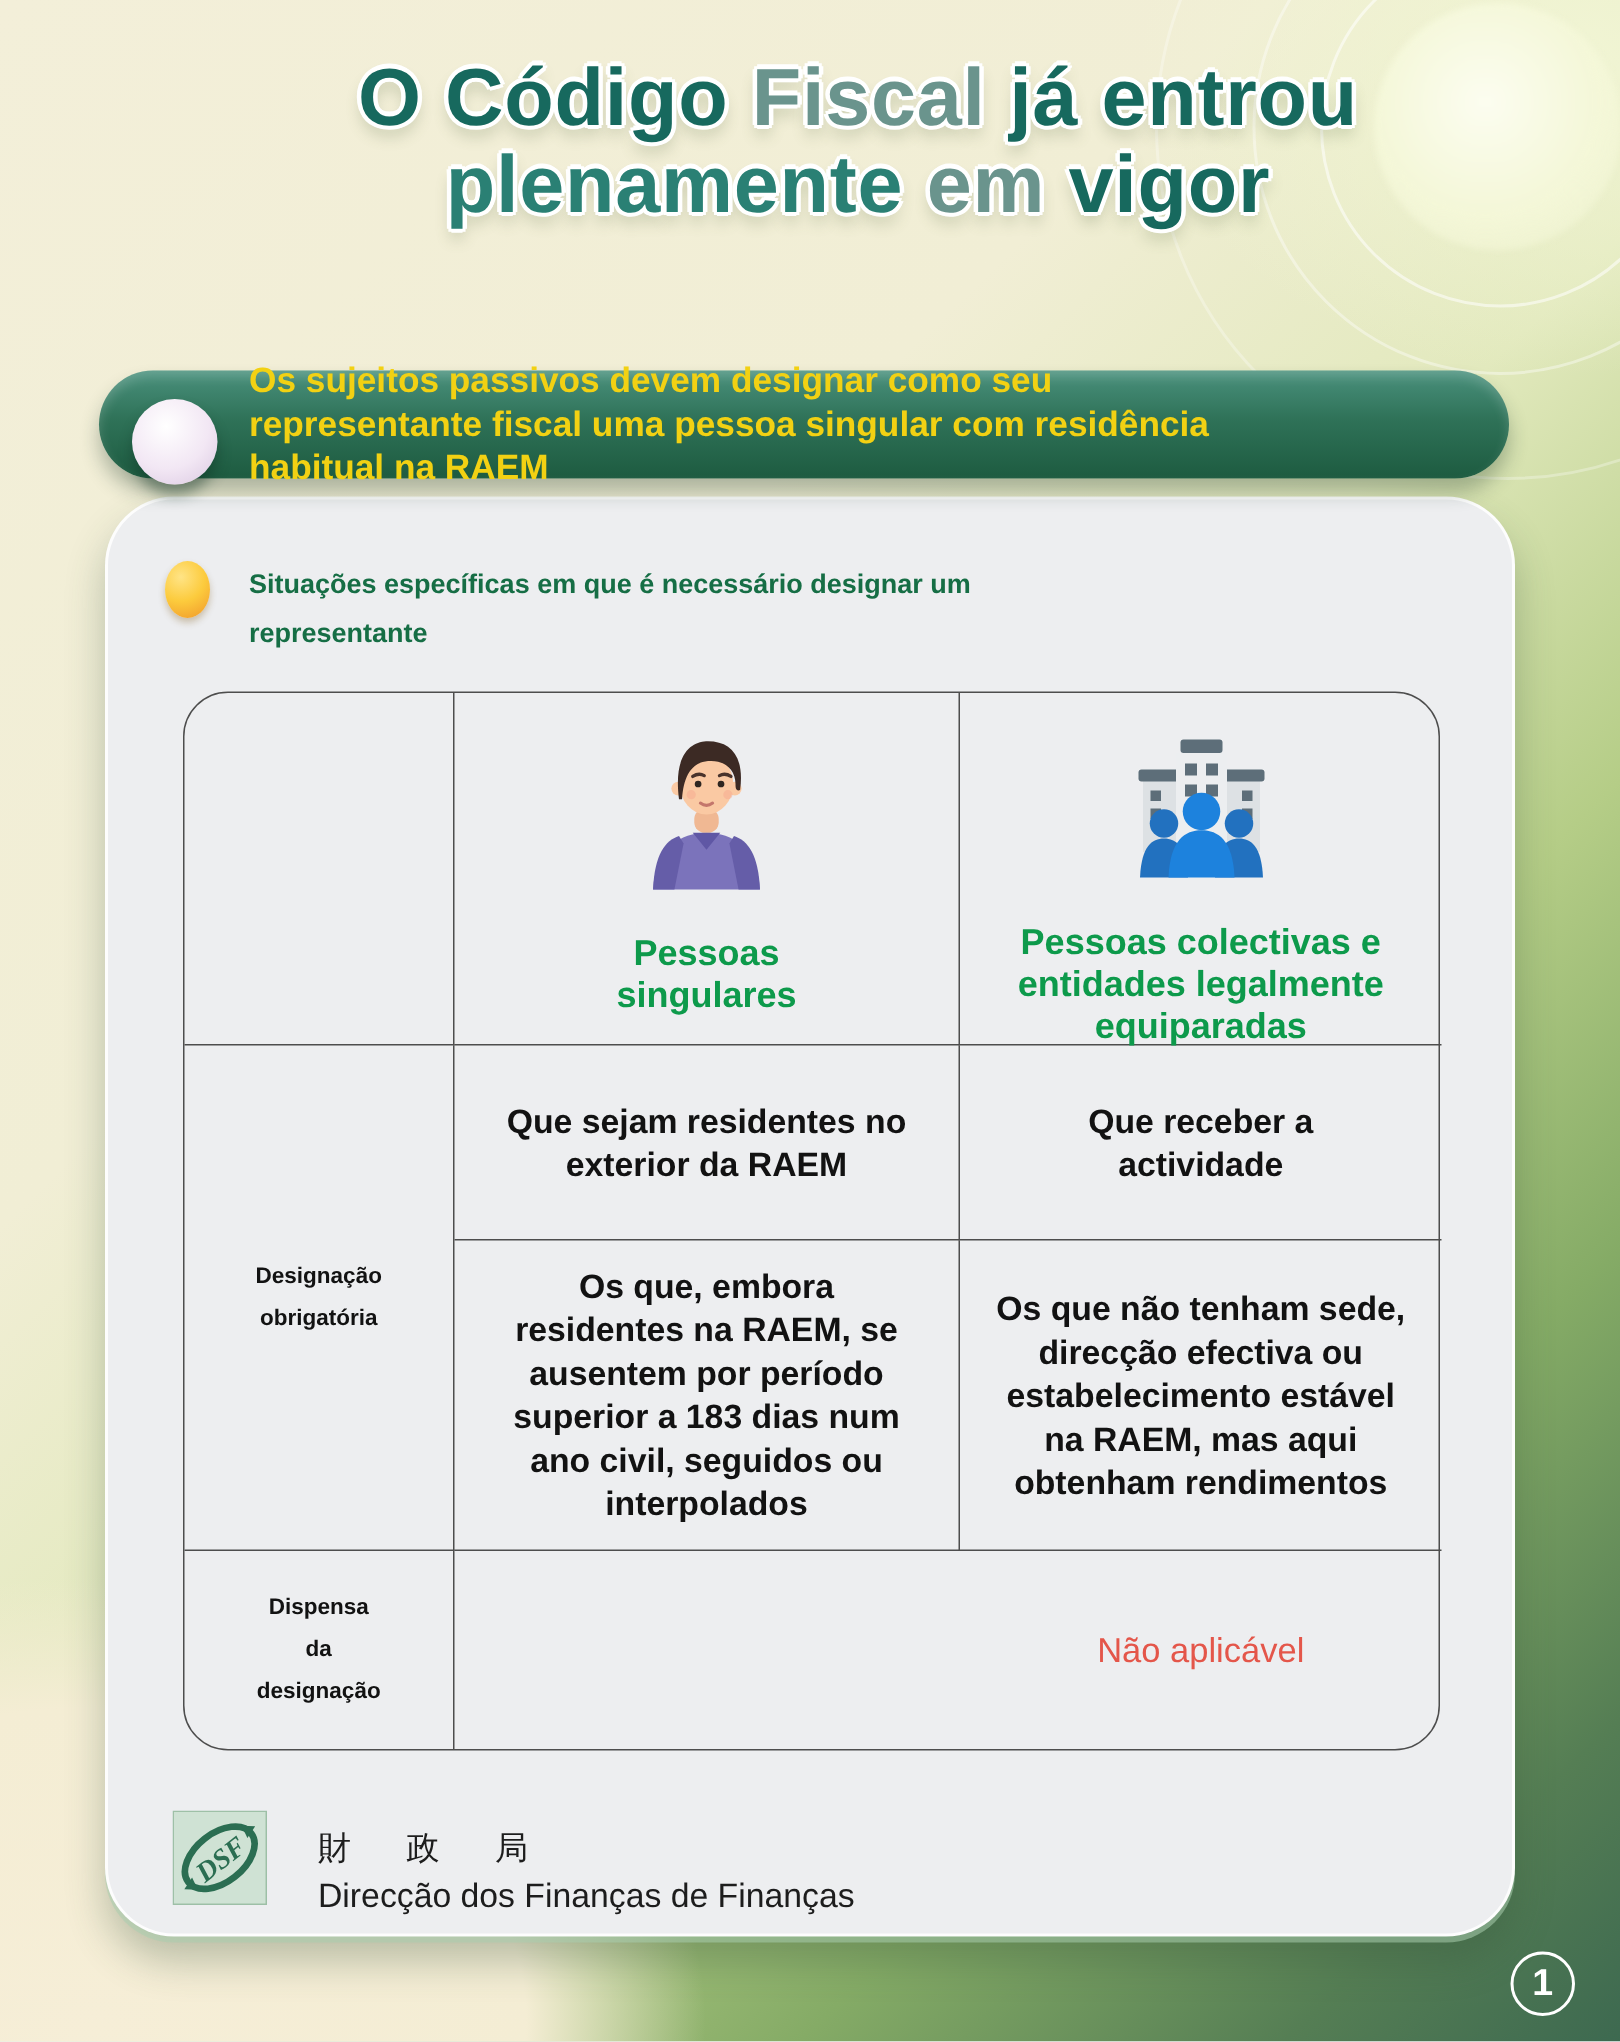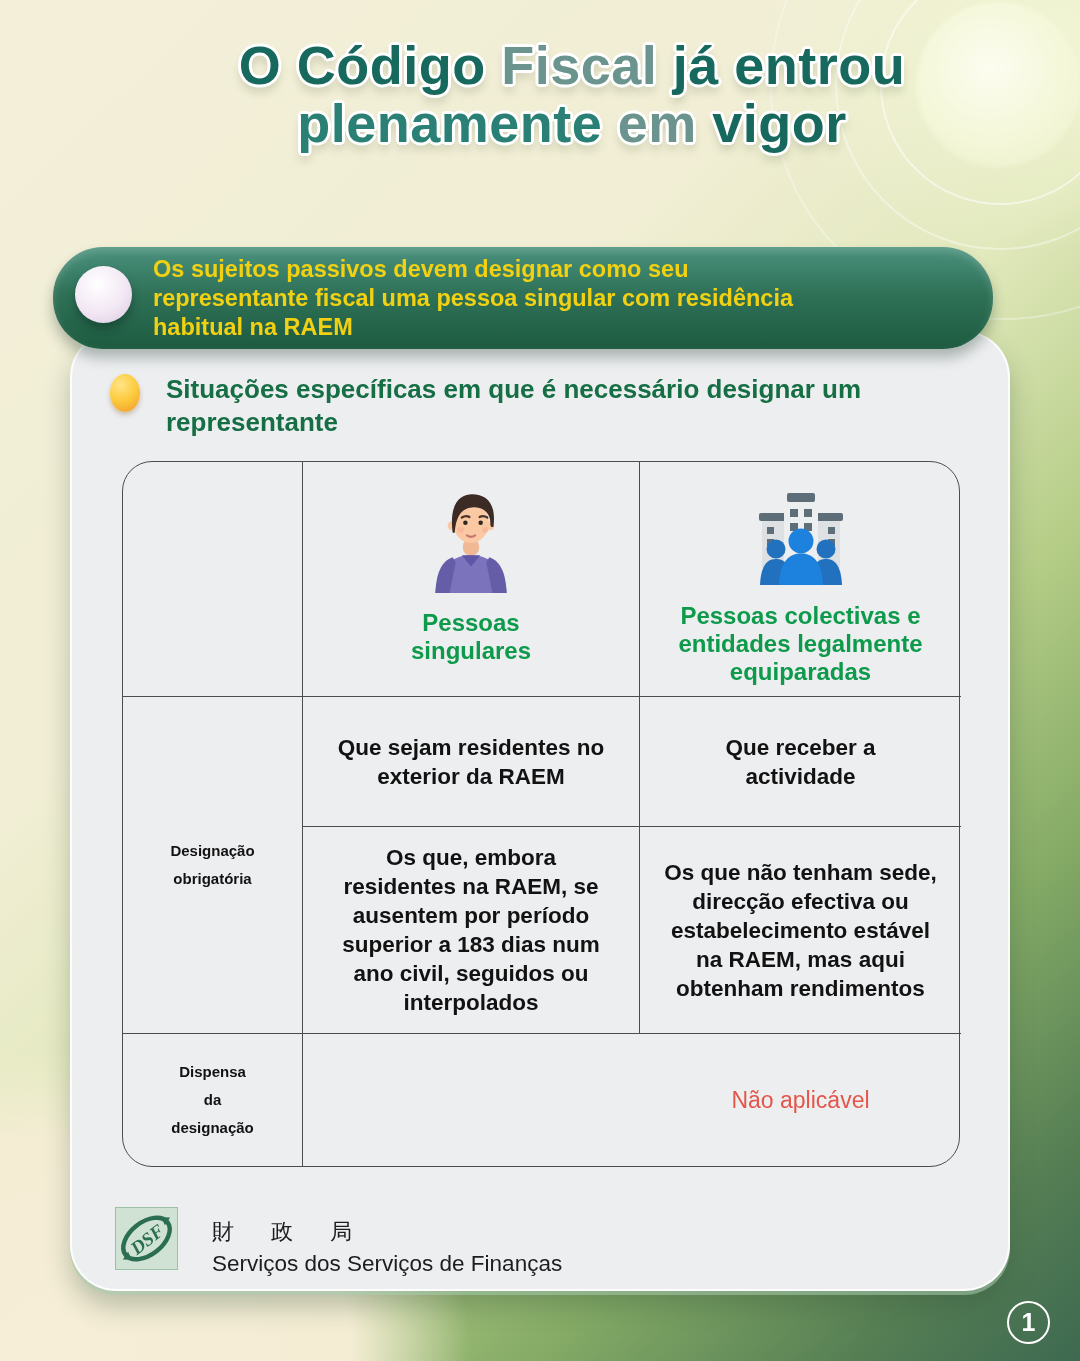--- a/index.html
+++ b/index.html
@@ -26,48 +26,48 @@
 
   .title{ position:absolute; top:36px; left:0; width:100%; text-align:center;
           font-size:54px; font-weight:800; line-height:58px; letter-spacing:.5px;margin-left:32px; }
   .title .line{ display:block; }
   .tn-dark{ color:#17695e; } .tn-light{ color:#6a948d; } .tn-mid{ color:#2a8074; }
 
   .subtitle{ position:absolute; top:151px; left:0; width:100%; text-align:center;
              font-size:31px; font-weight:800; line-height:38px; }
   .sn-dark{ color:#176b53; } .sn-light{ color:#5d958a; } .sn-mid{ color:#2b8273; }
 
-  .banner{ position:absolute; left:53px; top:247px; width:940px; height:102px; border-radius:50px;
+  .banner{ position:absolute; left:66px; top:247px; width:940px; height:72px; border-radius:50px;
            background:linear-gradient(180deg, #4a917d 0%, #2f7258 45%, #1d5b40 100%);
            box-shadow:0 9px 13px rgba(30,60,45,.32), inset 0 4px 8px rgba(255,255,255,.18); z-index:5; }
   .banner-dot{ position:absolute; left:22px; top:19px; width:57px; height:57px; border-radius:50%;
            background:radial-gradient(circle at 40% 32%, #ffffff 0%, #f2e7f4 55%, #d9c7e0 100%);
            box-shadow:0 7px 9px rgba(15,50,35,.45); }
   .banner-text{ position:absolute; left:100px; top:50%; transform:translateY(-50%);
            color:#f2d113; font-size:23.5px; font-weight:800; line-height:29px; }
 
   .pre{ white-space:pre-line; }
 
   .card{ position:absolute; left:70px; top:331px; width:940px; height:960px; border-radius:46px;
          background:#edeef0; border:2px solid rgba(255,255,255,.85);
          box-shadow:0 4px 0 rgba(170,205,175,.55), 0 16px 26px rgba(50,80,55,.30); z-index:2; }
 
   .sec-bullet{ position:absolute; left:38px; top:41px; width:30px; height:38px; border-radius:50%;
          background:radial-gradient(circle at 35% 28%, #ffe486 0%, #fccb3d 48%, #f0962a 100%);
          box-shadow:0 3px 5px rgba(120,80,10,.3); }
   .sec-heading{ position:absolute; left:94px; top:40px; width:840px;
-         color:#166e45; font-size:26px; font-weight:800; line-height:33px; }
+         color:#166e45; font-size:18px; font-weight:800; line-height:33px; }
 
   .tbl{ position:absolute; left:50px; top:128px; width:838px;
         display:grid; grid-template-columns:180px 337px 321px; grid-template-rows:235px 130px 207px 132px;
         border:1.5px solid #4d4d4d; border-radius:30px; color:#121212; }
   .cell{ display:flex; align-items:center; justify-content:center; text-align:center; padding:8px 14px; }
   .b-r{ border-right:1.5px solid #4d4d4d; } .b-b{ border-bottom:1.5px solid #4d4d4d; }
   .hcell{ flex-direction:column; justify-content:flex-start; padding-top:26px; }
-  .hcell .hlabel{ margin-top:10px; color:#0d9a4b; font-size:24px; font-weight:800; line-height:28px; }
+  .hcell .hlabel{ margin-top:22px; color:#0d9a4b; font-size:24px; font-weight:800; line-height:28px; }
   .rlabel{ font-size:15px; font-weight:700; line-height:28px; }
   .body-txt{ font-size:22.5px; font-weight:600; line-height:29px; }
   .na-txt{ color:#e4564a; font-size:23px; font-weight:400; }
   .g1{ grid-column:1; grid-row:2/4; }
   .g2{ grid-column:1; grid-row:4; }
 
   .footer-logo{ position:absolute; left:43px; top:874px; width:63px; height:63px; }
   .footer-zh{ position:absolute; left:140px; top:884px; color:#1d1d1d; font-size:22px;
               font-weight:500; letter-spacing:37px; }
   .footer-pt{ position:absolute; left:140px; top:918px; color:#1d1d1d; font-size:22.5px; font-weight:400; }
@@ -196,21 +196,21 @@
         <rect x="0.5" y="0.5" width="63" height="63" fill="#cfe2d4" stroke="#9dbfa6" stroke-width="1"></rect>
         <g transform="rotate(-38 32 32)">
           <ellipse cx="32" cy="32" rx="27" ry="16.5" fill="none" stroke="#2b6e52" stroke-width="4.5"></ellipse>
           <path d="M57 24 L64 30 L55 33 Z" fill="#2b6e52"></path>
           <path d="M7 40 L0 34 L9 31 Z" fill="#2b6e52"></path>
           <text x="32" y="39.5" font-size="19" font-weight="bold" font-style="italic" text-anchor="middle" fill="#2b6e52" font-family="'Liberation Serif', serif">DSF</text>
         </g>
       </svg>
     </div>
     <div class="footer-zh">財政局</div>
-    <div class="footer-pt">Serviços dos Serviços de Finanças</div>
+    <div class="footer-pt">Direcção dos Finanças de Finanças</div>
 
   </div>
 
   <div class="page-badge">
     <span>1</span>
   </div>
 
 </div>
 
 </body></html>

